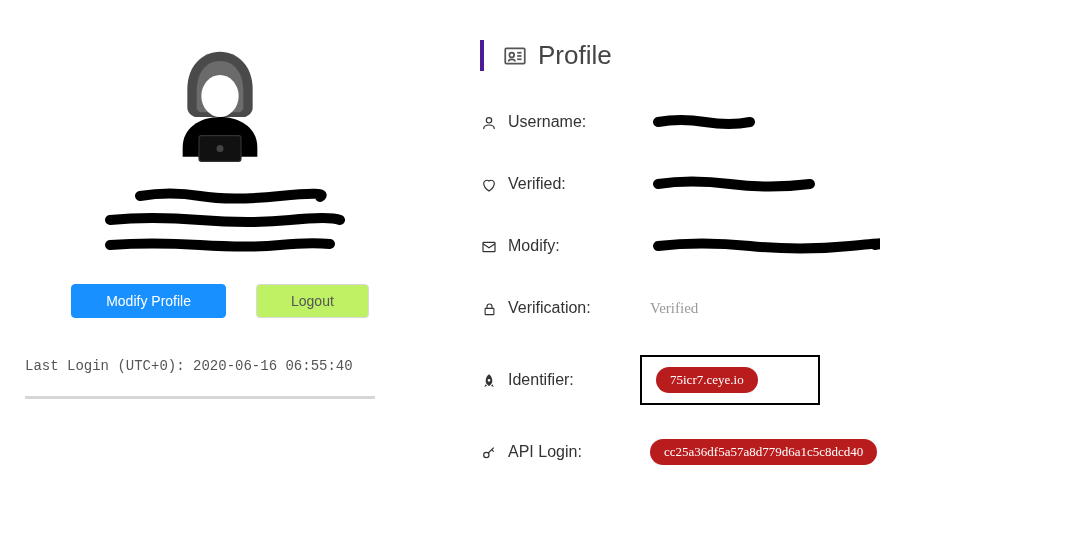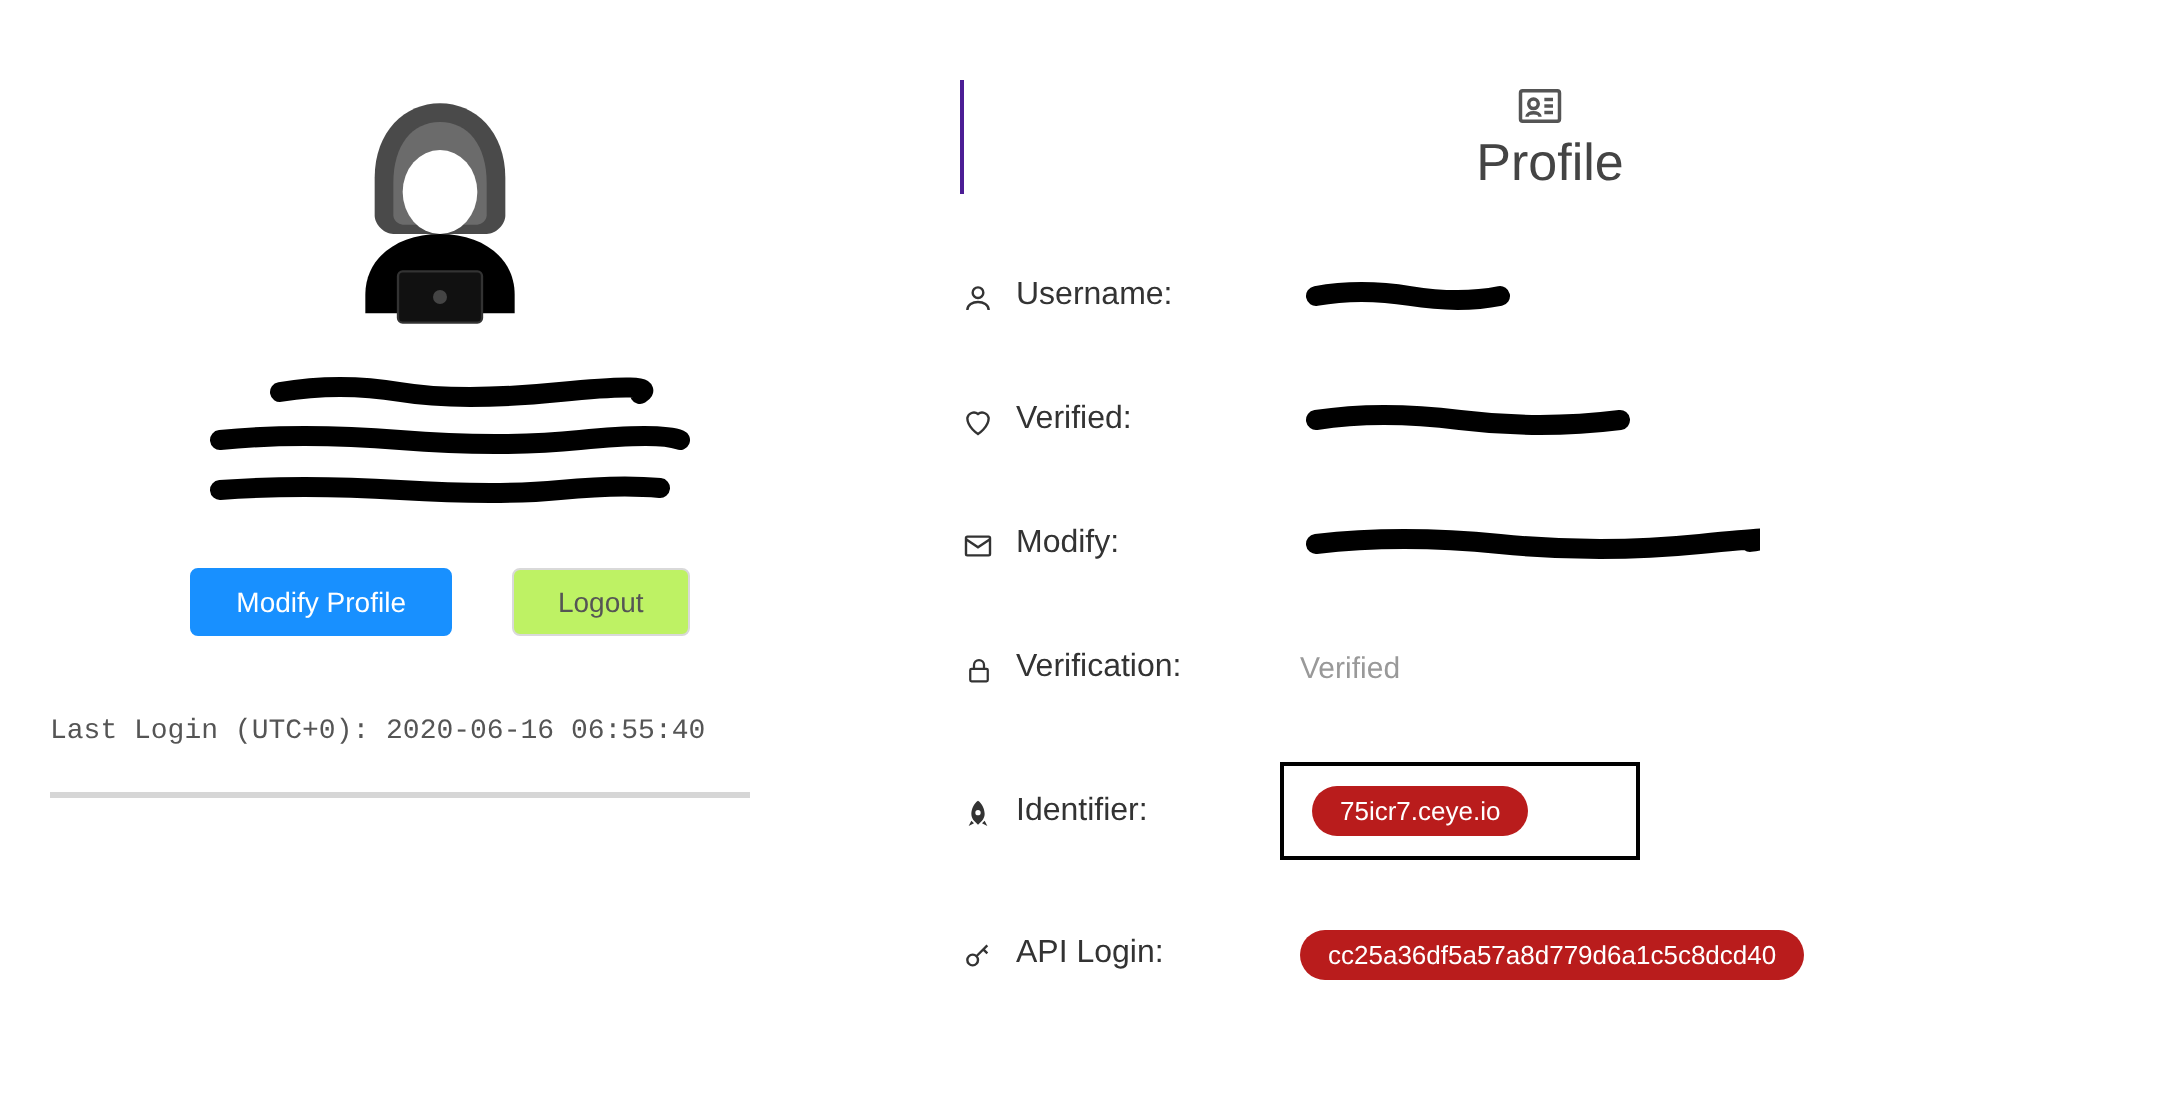--- a/index.html
+++ b/index.html
@@ -39,21 +39,21 @@
       gap: 6px;
       margin-bottom: 30px;
     }
     .btn-row {
       display: flex;
       gap: 30px;
       justify-content: center;
       margin-bottom: 40px;
     }
     .btn {
-      padding: 8px 22px;
+      padding: 8px 34px;
       border-radius: 4px;
       font-size: 14px;
       cursor: pointer;
       border: 1px solid transparent;
     }
     .btn-primary {
       background: #1890ff;
       color: #fff;
       border-color: #1890ff;
     }
@@ -72,24 +72,23 @@
     .divider {
       height: 3px;
       width: 350px;
       background: #d6d6d6;
       margin-top: 10px;
       margin-left: -5px;
     }
     .profile-header {
       display: flex;
       align-items: center;
-      border-left: 2px solid #4c1d95;
+      border-left: 4px solid #4c1d95;
       padding-left: 18px;
       margin-bottom: 36px;
-      flex-direction: column;
     }
     .profile-header .hicon {
       margin-right: 10px;
     }
     .profile-header h2 {
       font-size: 26px;
       font-weight: 400;
       color: #444;
     }
     .field-row {
@@ -108,20 +107,21 @@
     .field-label .ficon {
       width: 18px;
       display: inline-flex;
       justify-content: center;
       margin-right: 10px;
     }
     .field-value {
       display: flex;
       align-items: center;
       min-width: 180px;
+      font-family: Liberation Serif, serif;
     }
     .verified {
       color: #999;
       font-size: 15px;
     }
     .pill {
       background: #b91c1c;
       color: #fff;
       font-size: 13px;
       padding: 5px 14px;

